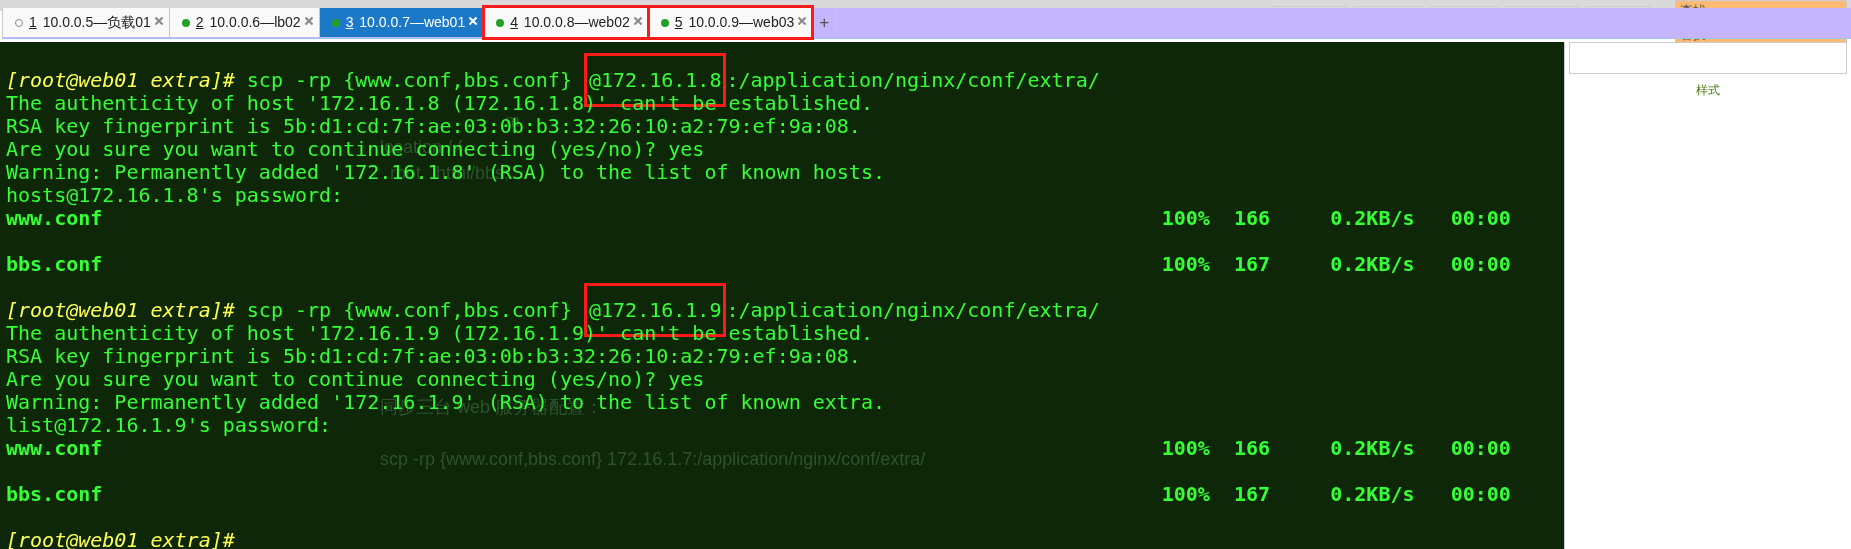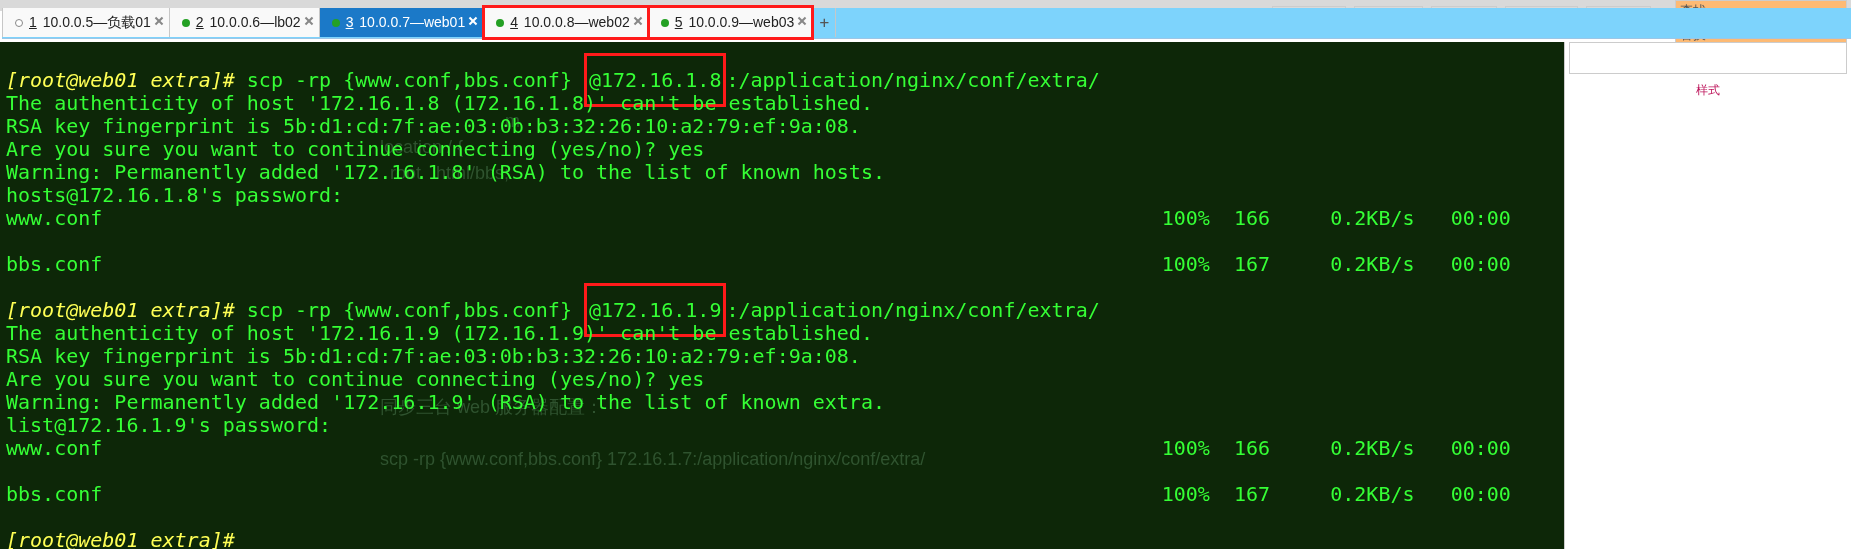--- a/index.html
+++ b/index.html
@@ -4,44 +4,44 @@
 <style>
   html,body{margin:0;padding:0;width:1851px;height:549px;font-family:"DejaVu Sans Mono","Consolas",monospace;font-size:20px;overflow:hidden;background:#f0f0f0;}
   .word-bg{position:absolute;inset:0;background:#fff;}
   .word-top{position:absolute;left:0;right:0;top:0;height:11px;background:#d9d9d9;}
   .heading-row{position:absolute;left:768px;top:6px;font-family:"Microsoft YaHei",sans-serif;color:#888;font-size:20px;white-space:nowrap;}
   .style-gallery{position:absolute;right:200px;top:6px;font-family:"Microsoft YaHei",sans-serif;font-size:15px;}
   .style-chip{display:inline-block;border:1px solid #ccc;height:28px;line-height:28px;padding:0 6px;margin-left:4px;vertical-align:middle;}
   .style-chip.o{color:#e07b00;}
   .side-group{position:absolute;right:4px;top:0;width:172px;font-family:"Microsoft YaHei",sans-serif;font-size:13px;color:#555;}
   .side-group div{border:1px solid #ccc;background:#fdba74;height:20px;line-height:20px;padding:0 4px;margin-bottom:2px;}
-  .tab-strip{position:absolute;left:2px;right:0;top:8px;height:30px;background:#7dd3fc;border-bottom:1px solid #9cc6e6;white-space:nowrap;}
+  .tab-strip{position:absolute;left:2px;right:0;top:8px;height:30px;background:#c4b5fd;border-bottom:1px solid #9cc6e6;white-space:nowrap;}
   .tab{display:inline-block;height:29px;line-height:29px;padding:0 18px 0 12px;border-right:1px solid #c7c7c7;background:#f9f9f9;font:14px/29px Arial,sans-serif;color:#222;position:relative;vertical-align:top;}
   .tab:first-child{border-left:1px solid #c7c7c7;}
   .tab .dot{display:inline-block;width:8px;height:8px;border-radius:50%;margin-right:6px;vertical-align:middle;}
   .tab .dot.green{background:#24a024;}
   .tab .dot.white{background:#fff;border:1px solid #888;box-sizing:border-box;}
   .tab .num{text-decoration:underline;margin-right:2px;}
   .tab .x{position:absolute;right:5px;top:8px;width:10px;height:10px;}
   .tab .x:before,.tab .x:after{content:"";position:absolute;left:4px;top:0;width:2px;height:10px;background:#888;}
   .tab .x:before{transform:rotate(45deg);} .tab .x:after{transform:rotate(-45deg);}
   .tab.active{background:#1b79c8;color:#fff;}
   .tab.active .x:before,.tab.active .x:after{background:#fff;}
   .tab.redbox{position:relative;}
   .tab.redbox:after{content:"";position:absolute;left:-2px;right:-2px;top:-3px;bottom:-3px;border:3px solid #ff1a1a;pointer-events:none;}
   .plus{display:inline-block;width:22px;height:29px;text-align:center;line-height:29px;color:#555;font-size:16px;border-right:1px solid #c7c7c7;}
   .term{position:absolute;left:0;right:286px;top:42px;bottom:0;background:#0c260c;background:linear-gradient(#0d2708,#0d2708);}
   .term-faded{position:absolute;left:380px;top:40px;color:#2f532f;font:18px/26px "Microsoft YaHei",sans-serif;white-space:pre;}
   .term-lines{position:absolute;left:6px;top:4px;right:6px;font-family:"DejaVu Sans Mono","Consolas",monospace;font-size:20px;line-height:23px;color:#35ff35;white-space:pre;} .y{color:#ffff55;font-style:italic;}
   .hl{border:3px solid #ff1a1a;padding:12px 2px;margin:-3px 0;}
-  .row{display:flex;justify-content:space-between;}
+  .row{display:flex;justify-content:space-between;font-weight:bold;}
   .stats{display:inline-block;white-space:pre;margin-left:11px;}
   .right-pane{position:absolute;right:0;top:42px;bottom:0;width:286px;background:#fff;border-left:1px solid #ccc;}
   .right-pane .ribbongrp{border:1px solid #ccc;margin:0 4px 6px 4px;}
-  .right-pane .lbl{font:12px "Microsoft YaHei",sans-serif;color:#be185d;text-align:center;padding:2px 0;}
+  .right-pane .lbl{font:12px "Microsoft YaHei",sans-serif;color:#4d7c0f;text-align:center;padding:2px 0;}
 </style>
 </head>
 <body>
 
 <div class="word-bg">
   <div class="word-top"></div>
   <div class="heading-row">第1章  1.1  A：  1.1.1 A  1.1.1.1  A</div>
   <div class="style-gallery">
     <span class="style-chip o">AaBbCcI</span>
     <span class="style-chip">AaBbCc</span>

